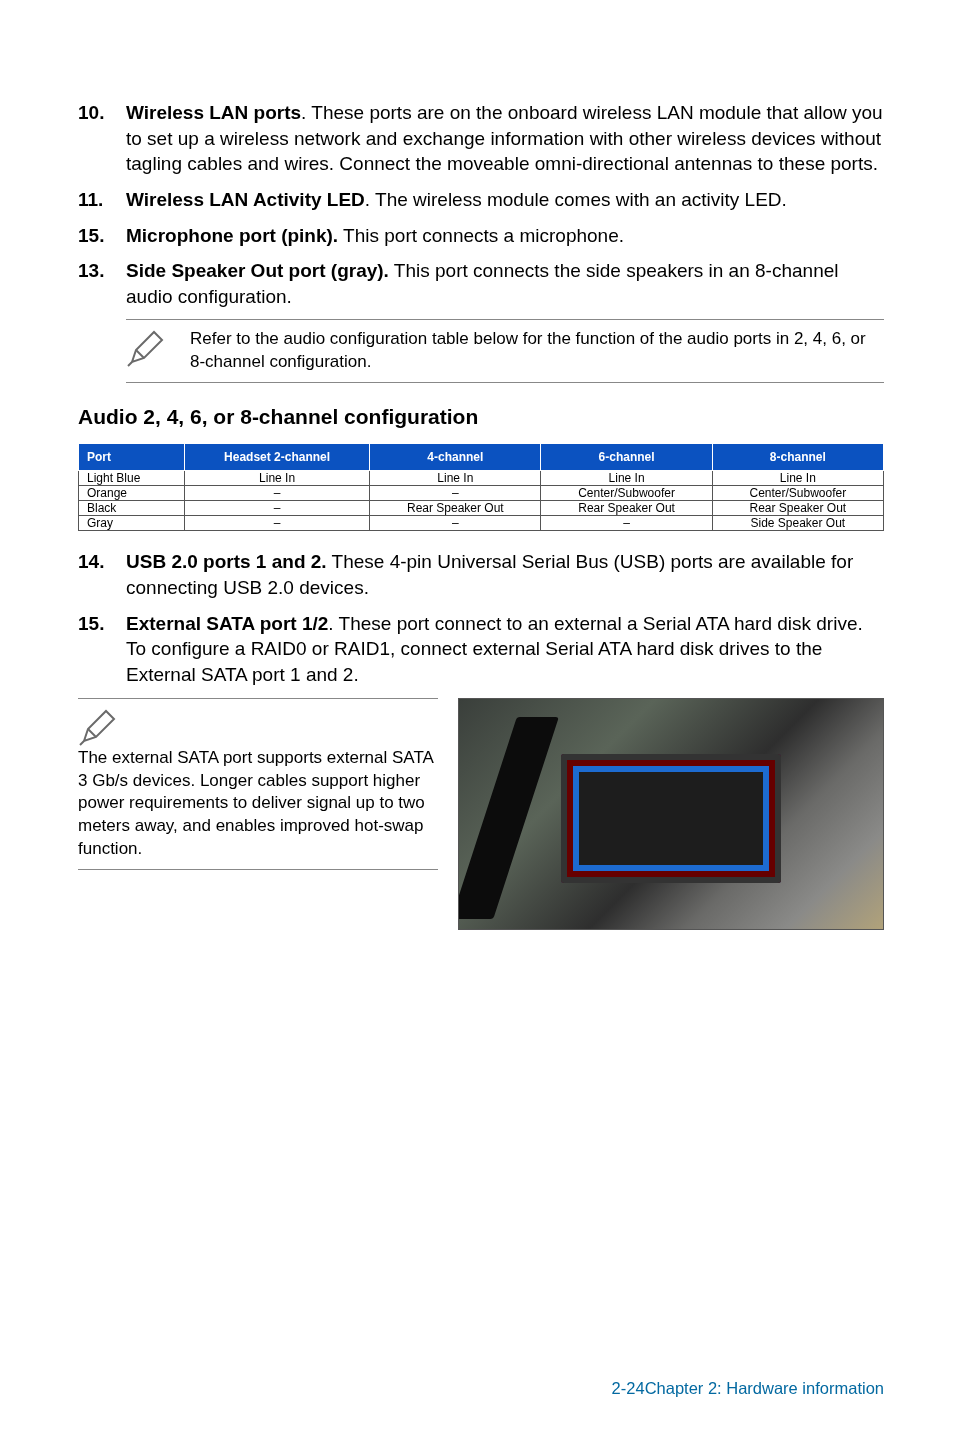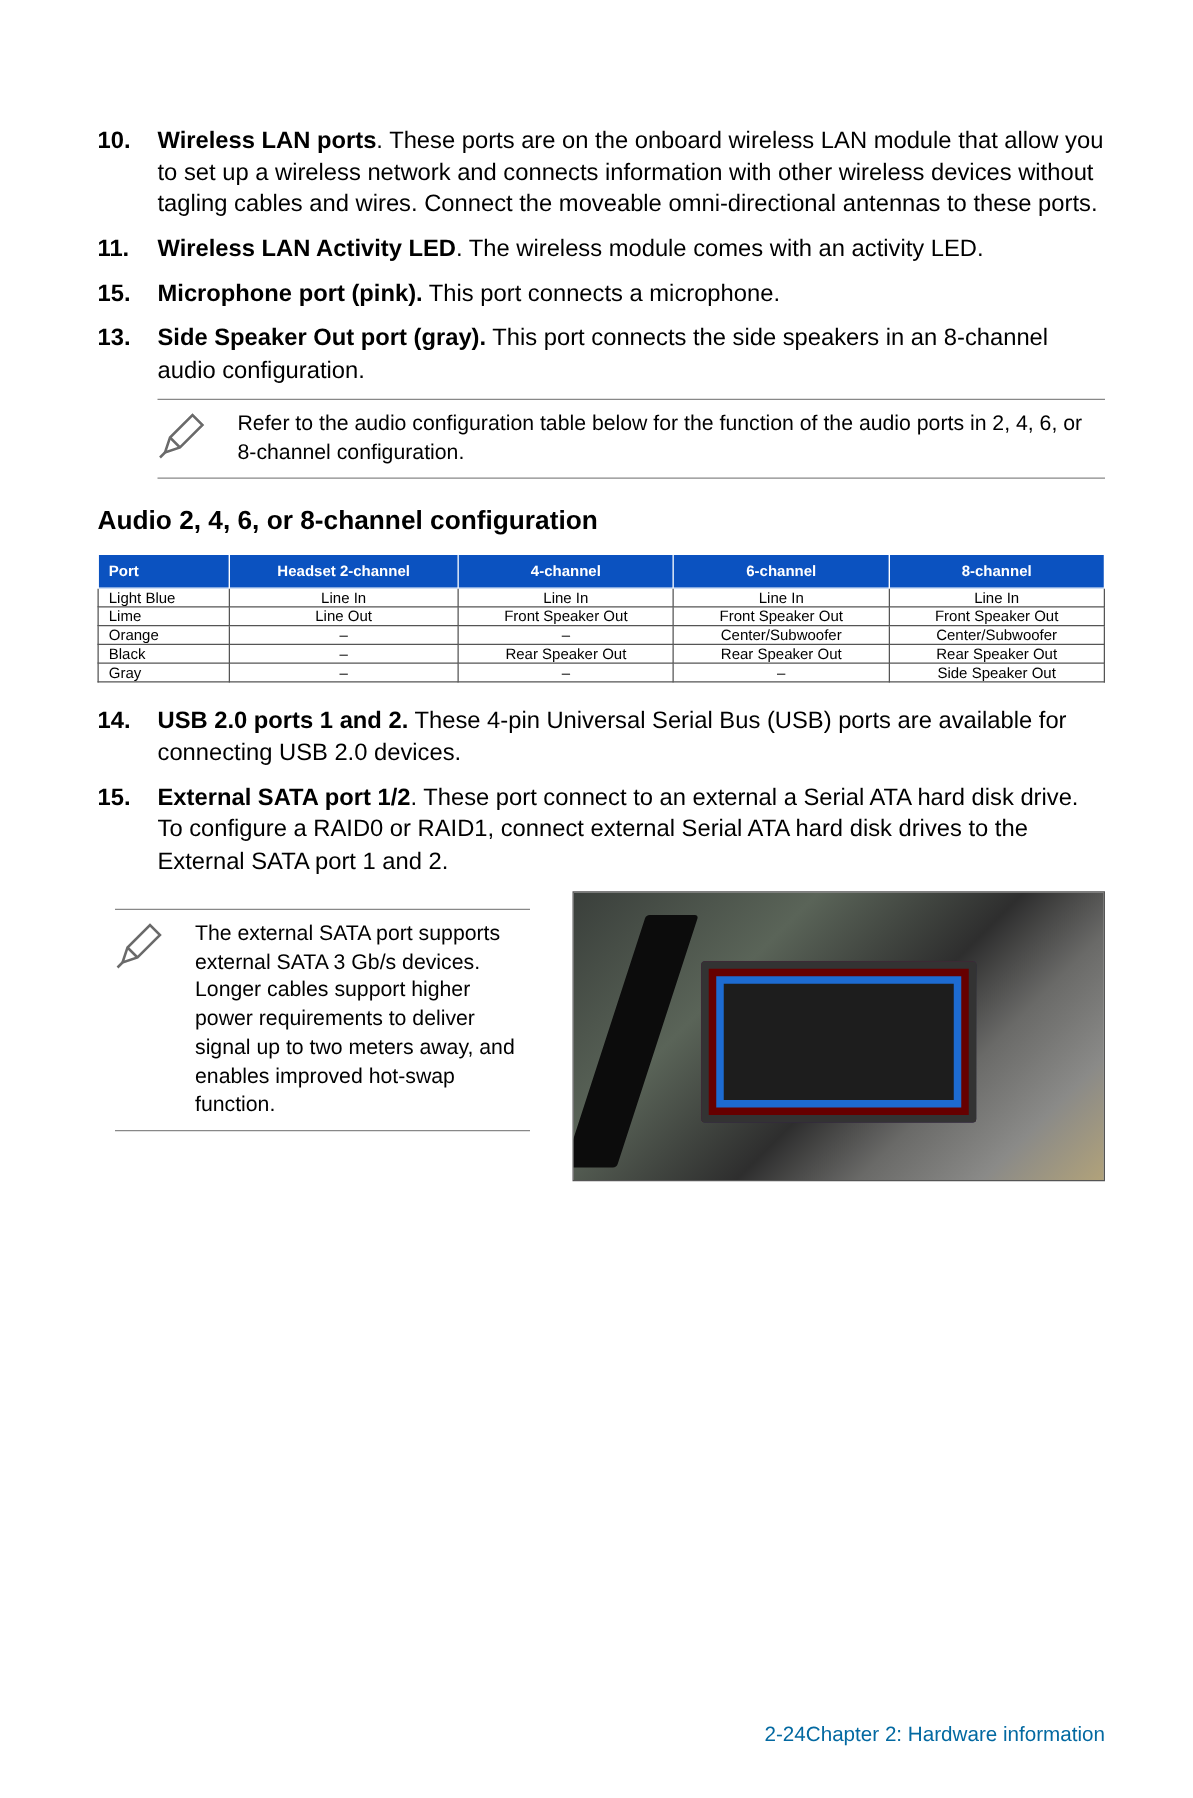--- a/index.html
+++ b/index.html
@@ -81,21 +81,21 @@
   .lower-block {
     display: flex;
     gap: 20px;
     margin-top: 8px;
     align-items: flex-start;
   }
   .lower-note-col {
     width: 360px;
     flex-shrink: 0;
   }
-  .lower-note-col .note-row { margin: 14px; }
+  .lower-note-col .note-row { margin: 0; flex-direction: column; }
   .photo-placeholder {
     flex: 1;
     height: 232px;
     background: linear-gradient(135deg,#3a3f3b 0%, #5a6458 30%, #2e2e2e 55%, #6a6a68 70%, #8a8a88 85%, #b1a27a 100%);
     border: 1px solid #555;
     position: relative;
     overflow: hidden;
   }
   .photo-placeholder::before{
     content:"";
@@ -128,21 +128,21 @@
   .pencil-svg { width: 40px; height: 40px; }
 </style>
 </head>
 <body>
 
 <div class="content">
 
   <ol class="main-list">
     <li>
       <span class="num">10.</span>
-      <span class="body"><span class="bold">Wireless LAN ports</span><span>. These ports are on the onboard wireless LAN module that allow you to set up a wireless network and connects information with other wireless devices without tagling cables and wires. Connect the moveable omni-directional antennas to these ports.</span></span>
+      <span class="body"><span class="bold">Wireless LAN ports</span><span>. These ports are on the onboard wireless LAN module that allow you to set up a wireless network and exchange information with other wireless devices without tagling cables and wires. Connect the moveable omni-directional antennas to these ports.</span></span>
     </li>
     <li>
       <span class="num">11.</span>
       <span class="body"><span class="bold">Wireless LAN Activity LED</span><span>. The wireless module comes with an activity LED.</span></span>
     </li>
     <li>
       <span class="num">15.</span>
       <span class="body"><span class="bold">Microphone port (pink).</span><span> This port connects a microphone.</span></span>
     </li>
     <li>
@@ -174,27 +174,20 @@
         <th>8-channel</th>
       </tr>
     </thead>
     <tbody>
       <tr>
         <td>Light Blue</td>
         <td>Line In</td>
         <td>Line In</td>
         <td>Line In</td>
         <td>Line In</td>
-      </tr>
-      <tr>
-        <td>Lime</td>
-        <td>Line Out</td>
-        <td>Front Speaker Out</td>
-        <td>Front Speaker Out</td>
-        <td>Front Speaker Out</td>
       </tr>
       <tr>
         <td>Orange</td>
         <td>–</td>
         <td>–</td>
         <td>Center/Subwoofer</td>
         <td>Center/Subwoofer</td>
       </tr>
       <tr>
         <td>Black</td>

